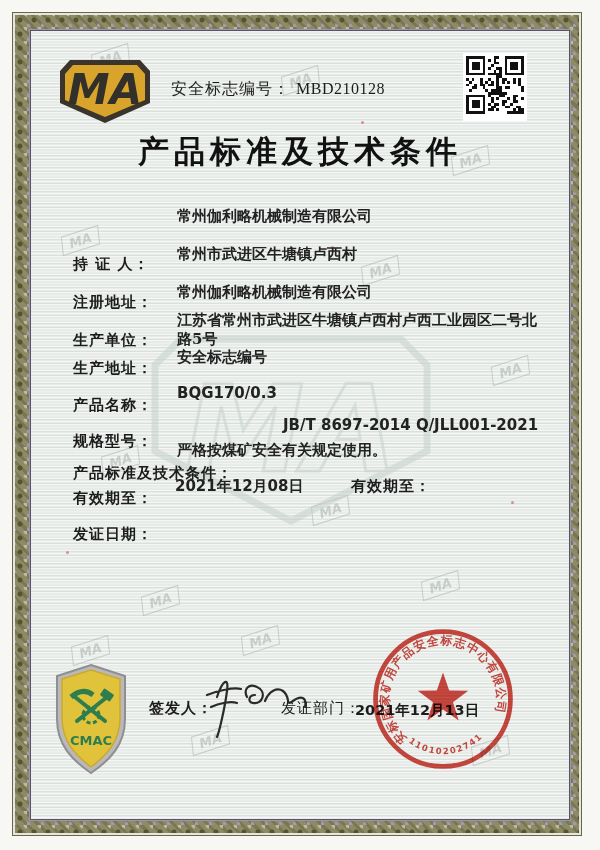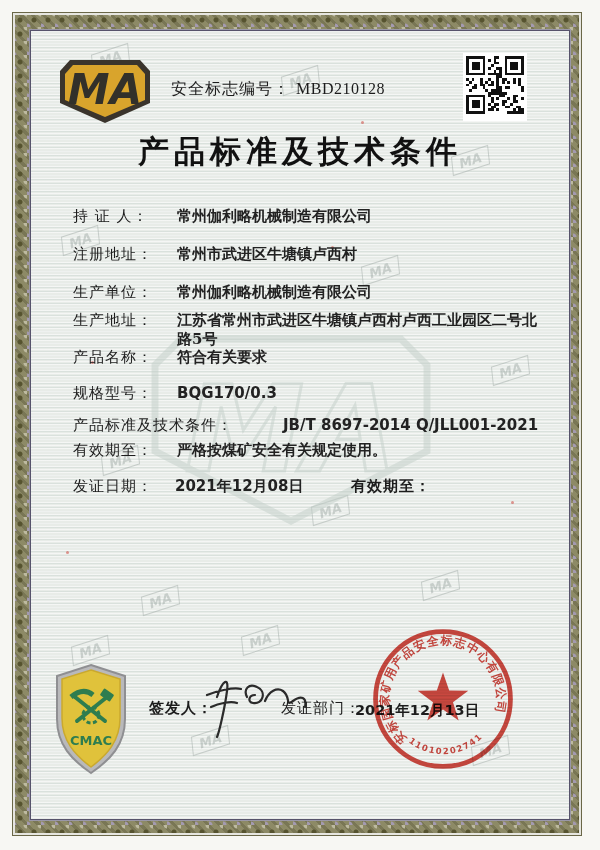--- a/index.html
+++ b/index.html
@@ -32,21 +32,21 @@
   
   .ma-logo{position:absolute;left:26px;top:26px;}
   .certno{position:absolute;left:140px;top:40px;font-size:16px;letter-spacing:1px;
           font-family:"DejaVu Serif","Liberation Serif",serif;margin-top:8px;}
   .certno .num{font-family:"Liberation Serif","DejaVu Serif",serif;letter-spacing:.5px;}
   .qr{position:absolute;left:432px;top:22px;background:#fff;padding:3px;}
   .title{position:absolute;left:0;right:0;top:100px;text-align:center;font-size:31px;font-weight:bold;
          letter-spacing:5px;font-family:"DejaVu Serif","Liberation Serif",serif;color:#111;}
   
   .row{position:absolute;left:42px;right:26px;display:flex;align-items:flex-start;font-size:15px;line-height:1.25;}
-  .lbl{flex:0 0 92px;font-weight:normal;letter-spacing:1px;white-space:nowrap;}
+  .lbl{flex:0 0 92px;font-weight:bold;letter-spacing:1px;white-space:nowrap;margin-top:48px;}
   .lbl.wide{flex:0 0 172px;}
   .val{font-family:"DejaVu Serif","Liberation Serif",serif;font-weight:600;color:#222;padding-left:12px;}
   .val.latin{font-family:"DejaVu Sans","Liberation Sans",sans-serif;font-weight:bold;}
   .dates .val{padding-left:10px;}
   .dates .lbl2{font-weight:bold;letter-spacing:1px;margin-left:26px;white-space:nowrap;}
   .notice{position:absolute;left:44px;right:34px;top:506px;font-size:14.5px;line-height:1.5;
           text-indent:2em;font-family:"DejaVu Serif","Liberation Serif",serif;font-weight:600;color:#1d1d1d;}
   
   .cmac{position:absolute;left:22px;top:632px;}
   .signer{position:absolute;left:118px;top:668px;font-size:15px;font-weight:bold;letter-spacing:1px;
@@ -235,21 +235,21 @@
     <div class="row" style="top:252px">
       <span class="lbl">生产单位：</span>
       <span class="val">常州伽利略机械制造有限公司</span>
     </div>
     <div class="row" style="top:280px">
       <span class="lbl">生产地址：</span>
       <span class="val" style="max-width:372px">江苏省常州市武进区牛塘镇卢西村卢西工业园区二号北路5号</span>
     </div>
     <div class="row" style="top:317px">
       <span class="lbl">产品名称：</span>
-      <span class="val">符合有关要求</span>
+      <span class="val">安全标志编号</span>
     </div>
     <div class="row" style="top:353px">
       <span class="lbl">规格型号：</span>
       <span class="val latin">BQG170/0.3</span>
     </div>
     <div class="row" style="top:385px">
       <span class="lbl wide">产品标准及技术条件：</span>
       <span class="val latin" style="padding-left:38px">JB/T 8697-2014  Q/JLL001-2021</span>
     </div>
     <div class="row" style="top:410px">

